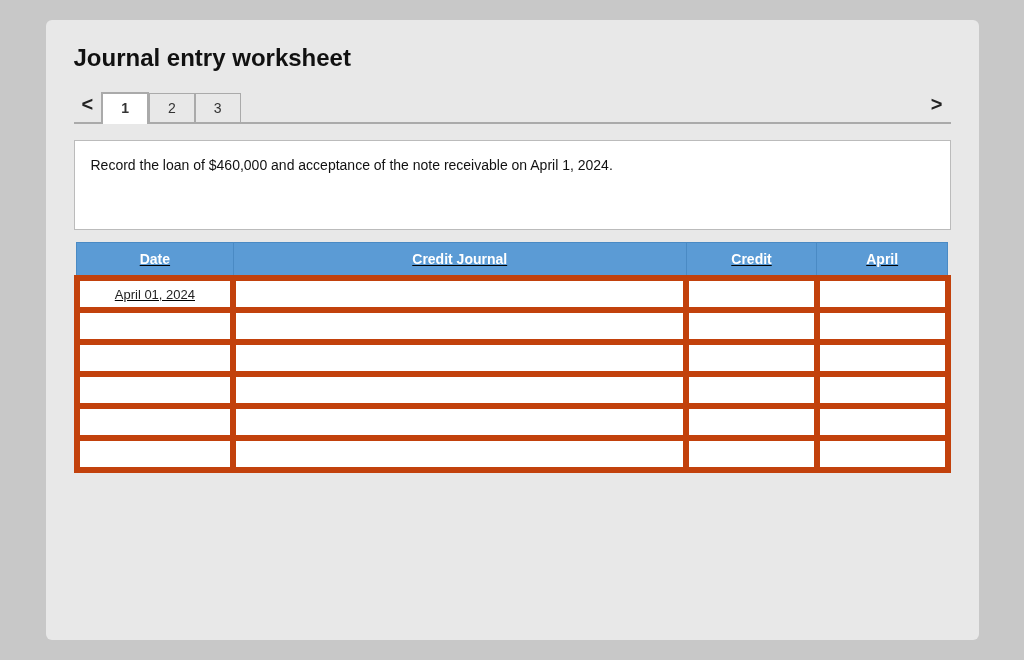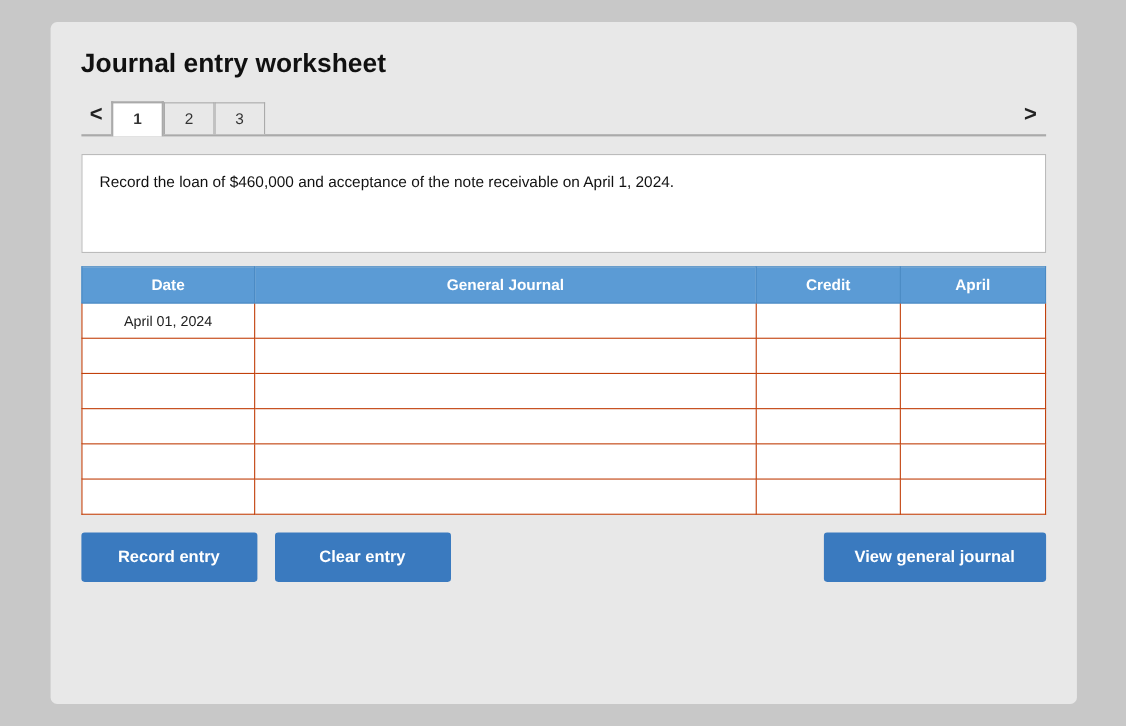--- a/index.html
+++ b/index.html
@@ -77,33 +77,34 @@
       line-height: 1.5;
     }
     .note-text {
       color: #cc0000;
       font-size: 13px;
       margin-bottom: 10px;
     }
     .journal-table {
       width: 100%;
       border-collapse: collapse;
-      margin-bottom: 16px;
+      margin-bottom: 35px;
+      text-decoration: underline;
     }
     .journal-table th {
       background: #5b9bd5;
       color: #fff;
       font-weight: bold;
       border: 1px solid #4a8ac4;
       padding: 8px 10px;
       text-align: center;
       font-size: 14px;
     }
     .journal-table td {
-      border: 1px solid #c2410c;
+      border: 6px solid #c2410c;
       padding: 0;
       height: 32px;
       background: #fff;
     }
     .journal-table td input {
       width: 100%;
       height: 100%;
       border: none;
       outline: none;
       padding: 4px 8px;
@@ -170,21 +171,21 @@
 
   <div class="description-box">
     <span>Record the loan of $460,000 and acceptance of the note receivable on April 1, 2024.</span>
   </div>
 
 
   <table class="journal-table">
     <thead>
       <tr>
         <th class="col-date">Date</th>
-        <th class="col-journal">General Journal</th>
+        <th class="col-journal">Credit Journal</th>
         <th class="col-debit">Credit</th>
         <th class="col-credit">April</th>
       </tr>
     </thead>
     <tbody id="table-body">
     <tr>
           <td class="col-date">
             <div class="date-cell">April 01, 2024</div>
           </td>
           <td class="col-journal indent-cell"><input type="text" value="" style=""></td>
@@ -217,19 +218,13 @@
         </tr>
         <tr>
           <td class="col-date"><input type="text" value="" style=""></td>
           <td class="col-journal indent-cell"><input type="text" value="" style=""></td>
           <td class="col-debit"><input type="text" value="" style=""></td>
           <td class="col-credit"><input type="text" value="" style=""></td>
         </tr>
       </tbody>
   </table>
 
-  <div class="buttons-row">
-    <button class="btn-primary">Record entry</button>
-    <button class="btn-primary">Clear entry</button>
-    <div class="btn-spacer"></div>
-    <button class="btn-right">View general journal</button>
-  </div>
 </div>
 
 </body></html>

